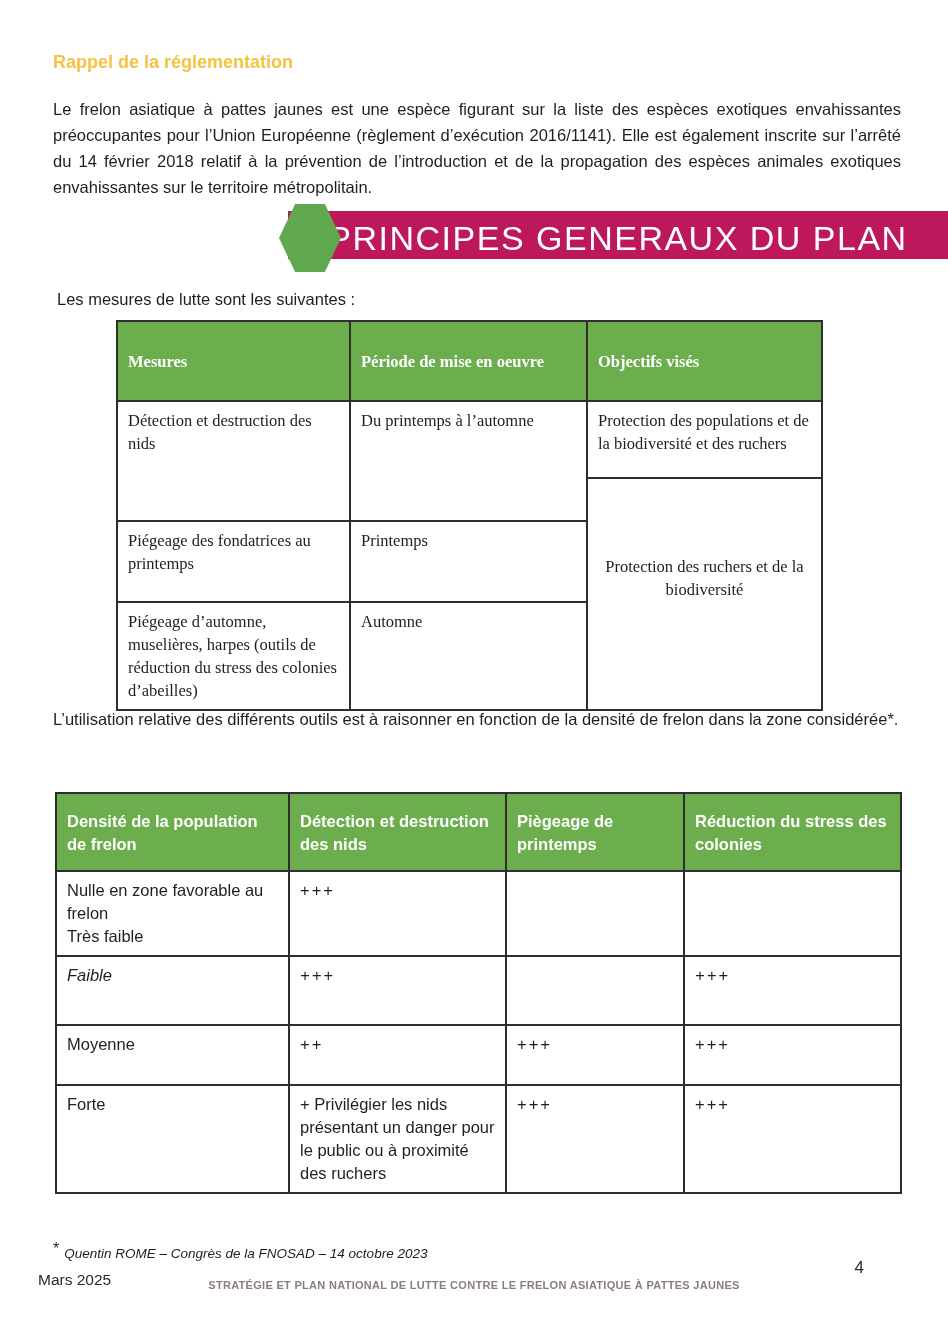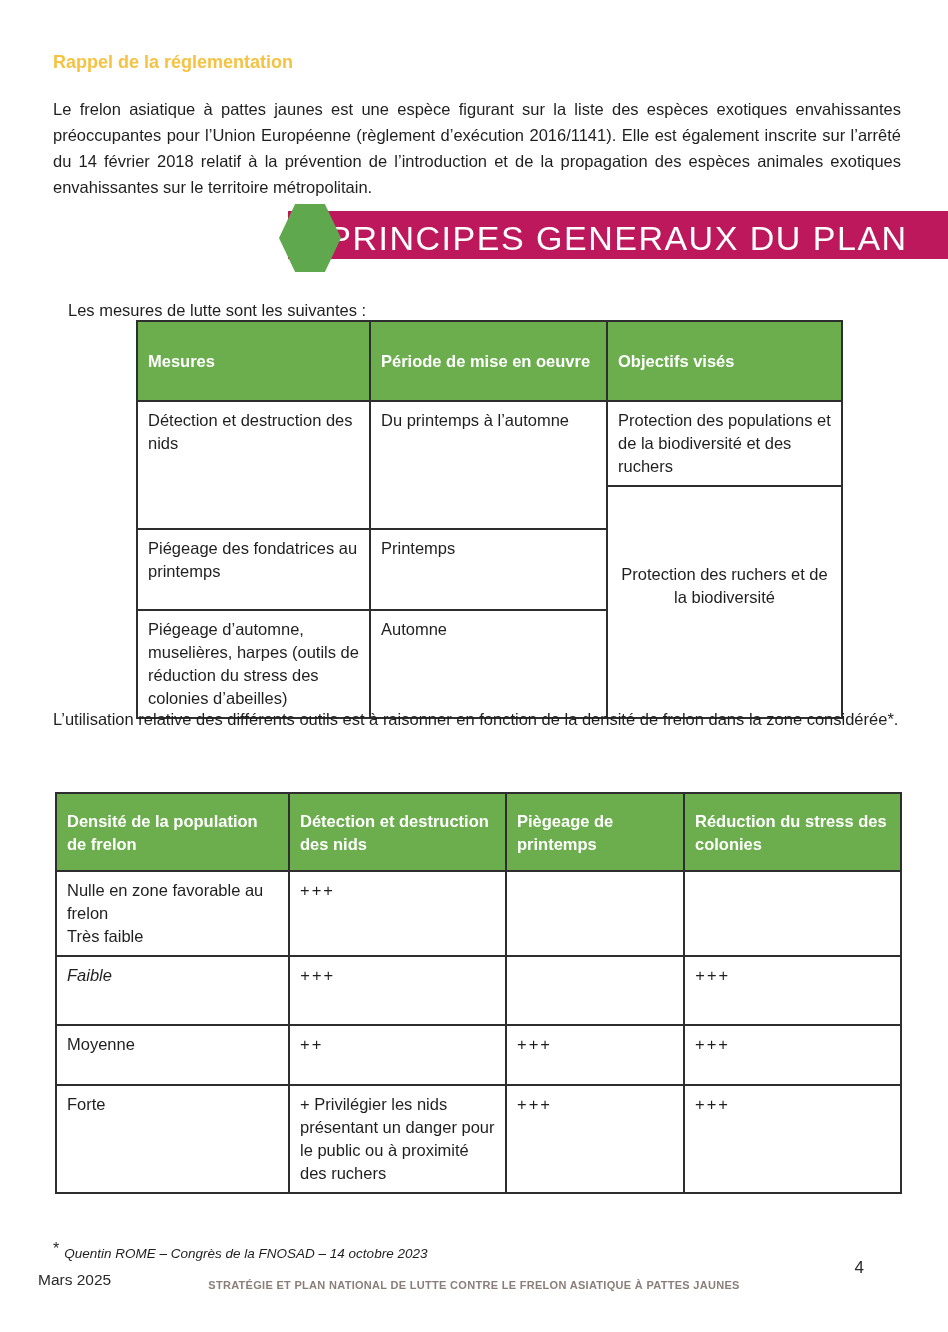--- a/index.html
+++ b/index.html
@@ -54,41 +54,41 @@
     position: absolute;
     left: -9px; top: -7px;
     width: 62px; height: 68px;
     background: #5fa84e;
     clip-path: polygon(0% 50%, 26% 0%, 74% 0%, 100% 50%, 74% 100%, 26% 100%);
   }
 
   .measures-intro {
     position: absolute;
     left: 53px; top: 286px;
-    margin: 15px;
+    margin: 4px;
     font-size: 16.5px;
   }
 
   table { border-collapse: collapse; table-layout: fixed; }
   th, td {
     border: 2px solid #2e2e2e;
     padding: 7px 10px;
     vertical-align: top;
     text-align: left;
     font-size: 16.5px;
     line-height: 23px;
     font-weight: normal;
   }
   th {
     background: #6cae4e;
     color: #ffffff;
     font-weight: bold;
   }
 
-  .t1 { position: absolute; left: 136px; top: 320px; width: 705px; }
+  .t1 { position: absolute; left: 116px; top: 320px; width: 705px; font-family: Liberation Serif, serif; }
   .t1 th { vertical-align: middle; height: 80px; }
   .t1 .r1 { height: 77px; }
   .t1 .r2 { height: 43px; }
   .t1 .r3 { height: 81px; }
   .t1 .r4 { height: 94px; }
   .t1 .merged {
     text-align: center;
     vertical-align: middle;
     padding-bottom: 40px;
   }

